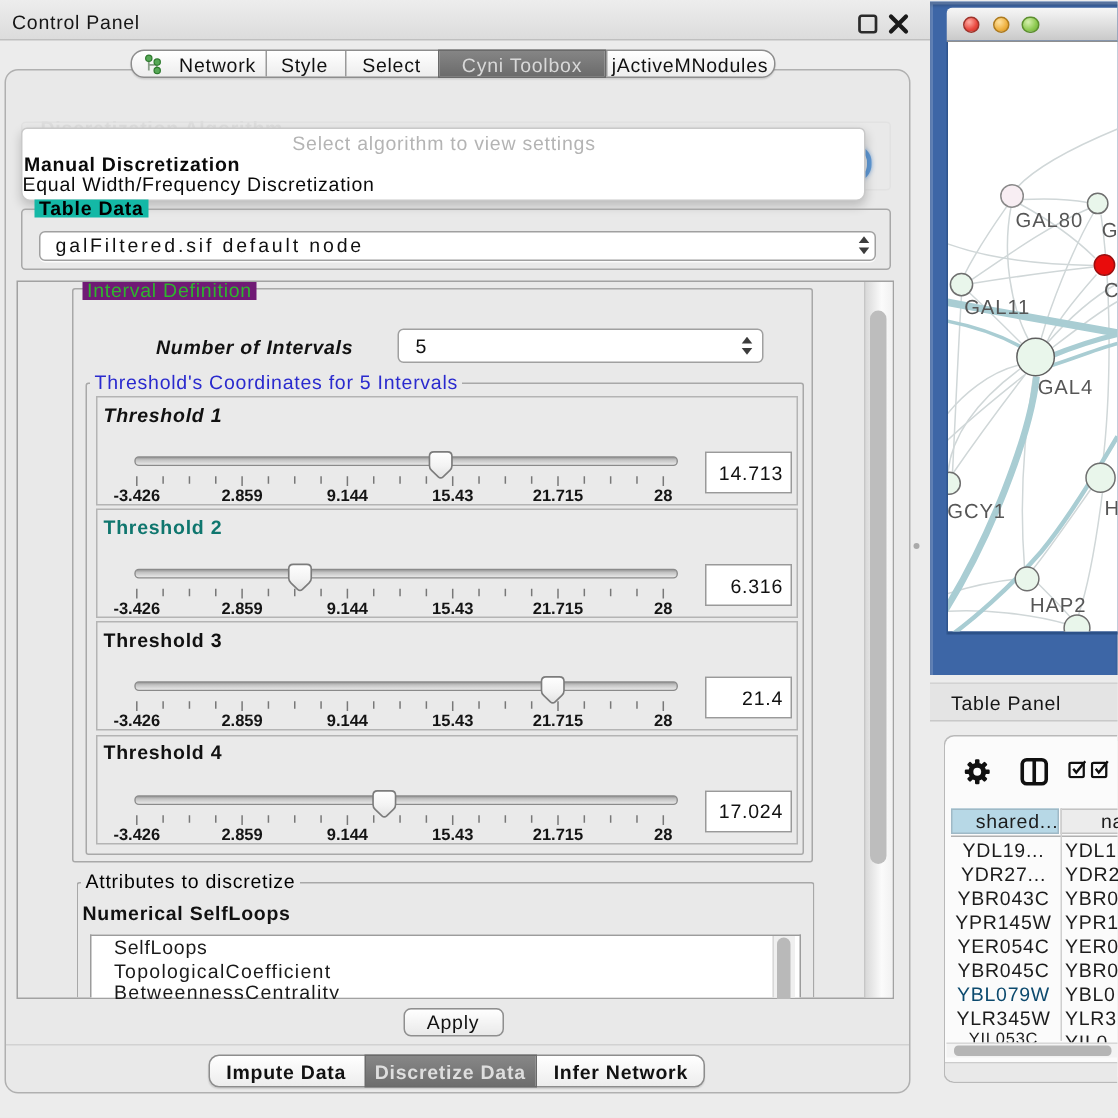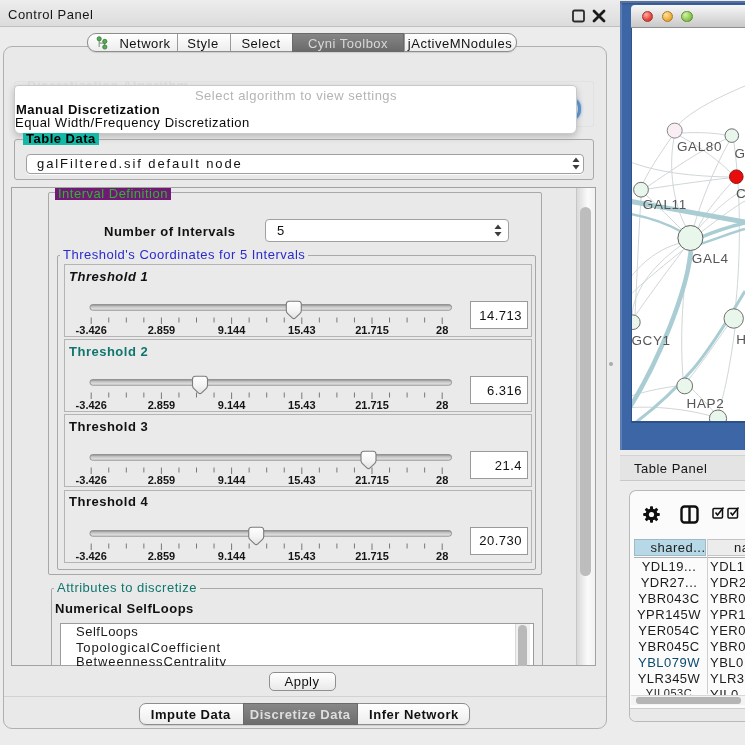--- a/index.html
+++ b/index.html
@@ -45,21 +45,21 @@
 <div class="t" style="left:37.0px;top:156.0px;font-size:13px;color:#111;letter-spacing:1.9px;">galFiltered.sif default node</div>
 <svg class="a" style="left:569.5px;top:156px" width="12" height="15" viewBox="0 0 12 15">
     <path d="M6 1.5 L9.5 6 H2.5 Z" fill="#3c3c3c"></path>
     <path d="M6 13.5 L2.5 9 H9.5 Z" fill="#3c3c3c"></path>
   </svg>
 <div class="a" style="left:11px;top:187px;width:585px;height:479px;background:#e9e9e9;border:1px solid #a2a2a2;overflow:hidden;"></div>
 <div class="a" style="left:576px;top:188px;width:19px;height:477px;background:linear-gradient(to right,#d9d9d9,#fbfbfb 60%,#f1f1f1);border-left:1px solid #c6c6c6;"></div>
 <div class="a" style="left:579.5px;top:207px;width:11.5px;height:369px;background:#bdbdbd;border-radius:6px;"></div>
 <div class="grp" style="left:48px;top:192px;width:494px;height:383px;border-radius:2px;"></div>
 <div class="glab" style="left:55px;top:187.5px;color:#2eb52e;background:#701a75;">Interval Definition</div>
-<div class="t" style="left:104.0px;top:223.5px;font-size:13px;color:#111;font-weight:bold;">Number of Intervals</div>
+<div class="t" style="left:104.0px;top:223.5px;font-size:13px;color:#111;font-weight:bold;font-style:italic;">Number of Intervals</div>
 <div class="a" style="left:265px;top:219px;width:244px;height:23px;background:#fff;border:1px solid #a0a0a0;border-radius:4px;"></div>
 <div class="t" style="left:277.0px;top:223.0px;font-size:13px;color:#111;">5</div>
 <svg class="a" style="left:492px;top:223px" width="12" height="15" viewBox="0 0 12 15">
     <path d="M6 1.5 L9.5 6 H2.5 Z" fill="#3c3c3c"></path>
     <path d="M6 13.5 L2.5 9 H9.5 Z" fill="#3c3c3c"></path>
   </svg>
 <div class="grp" style="left:57px;top:255px;width:479px;height:315px;border-radius:2px;"></div>
 <div class="glab" style="left:60px;top:249px;color:#2a2ace;background:#e9e9e9;">Threshold's Coordinates for 5 Intervals</div>
 <div class="a" style="left:63.8px;top:264.0px;width:468px;height:73px;background:#eaeaea;border:1px solid #b4b4b4;"></div>
 <div class="t" style="left:69.0px;top:268.5px;font-size:13px;color:#111;font-weight:bold;font-style:italic;">Threshold 1</div>
@@ -133,23 +133,23 @@
     <text x="78.4" y="40" font-size="11" font-weight="bold" fill="#141414" text-anchor="middle" font-family="Liberation Sans,sans-serif">2.859</text>
     <text x="148.6" y="40" font-size="11" font-weight="bold" fill="#141414" text-anchor="middle" font-family="Liberation Sans,sans-serif">9.144</text>
     <text x="218.8" y="40" font-size="11" font-weight="bold" fill="#141414" text-anchor="middle" font-family="Liberation Sans,sans-serif">15.43</text>
     <text x="289.0" y="40" font-size="11" font-weight="bold" fill="#141414" text-anchor="middle" font-family="Liberation Sans,sans-serif">21.715</text>
     <text x="359.2" y="40" font-size="11" font-weight="bold" fill="#141414" text-anchor="middle" font-family="Liberation Sans,sans-serif">28</text>
     <g transform="translate(164.7,6.2)">
       <path d="M1 4 Q1 1 4 1 H13 Q16 1 16 4 V10.3 Q16 12.1 14.6 13.4 L10.1 17.7 Q8.5 19.2 6.9 17.7 L2.4 13.4 Q1 12.1 1 10.3 Z" fill="url(#thg)" stroke="#7c7c7c" stroke-width="1.1"></path>
     </g>
   </svg>
 <div class="a" style="left:470px;top:526.6px;width:58px;height:28px;background:#fff;border:1px solid #9a9a9a;"></div>
-<div class="t" style="left:470px;top:533.1px;width:52px;text-align:right;font-size:13px;color:#111;">20.730</div>
+<div class="t" style="left:470px;top:533.1px;width:52px;text-align:right;font-size:13px;color:#111;">17.024</div>
 <div class="grp" style="left:51px;top:588px;width:492px;height:77px;border-bottom:none;border-radius:2px 2px 0 0;"></div>
-<div class="glab" style="left:54px;top:582px;color:#0f766e;background:#e9e9e9;">Attributes to discretize</div>
+<div class="glab" style="left:54px;top:582px;color:#000000;background:#e9e9e9;">Attributes to discretize</div>
 <div class="t" style="left:55.0px;top:600.5px;font-size:13px;color:#111;font-weight:bold;">Numerical SelfLoops</div>
 <div class="a" style="left:60px;top:622.5px;width:474px;height:42.5px;background:#fff;border:1px solid #9c9c9c;border-bottom:none;"></div>
 <div class="t" style="left:76.0px;top:624.0px;font-size:13px;color:#1a1a1a;">SelfLoops</div>
 <div class="t" style="left:76.0px;top:639.5px;font-size:13px;color:#1a1a1a;letter-spacing:0.85px;">TopologicalCoefficient</div>
 <div class="t" style="left:76.0px;top:654.0px;font-size:13px;color:#1a1a1a;letter-spacing:0.85px;">BetweennessCentrality</div>
 <div class="a" style="left:515px;top:623.5px;width:14.5px;height:41.5px;background:#f0f0f0;border-left:1px solid #d8d8d8;"></div>
 <div class="a" style="left:518px;top:624.5px;width:8.5px;height:41px;background:#b9b9b9;border-radius:5px 5px 0 0;"></div>
 <div class="a" style="left:12px;top:666px;width:584px;height:5px;background:#e9e9e9;"></div>
 <div class="a" style="left:269px;top:671.5px;width:66.5px;height:19.5px;background:linear-gradient(#ffffff,#e9e9e9);border:1px solid #8f8f8f;border-radius:5px;"></div>
 <div class="t" style="left:302.0px;top:674.0px;transform:translateX(-50%);font-size:13px;color:#111;">Apply</div>

